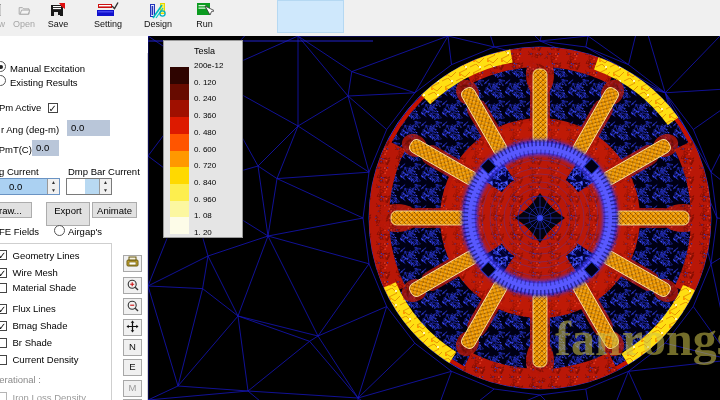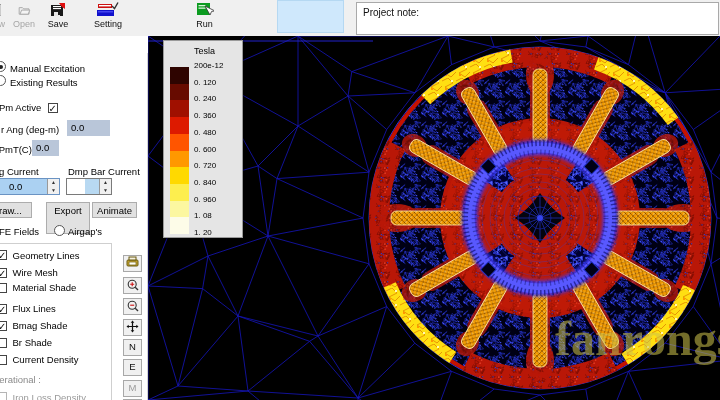--- a/index.html
+++ b/index.html
@@ -58,30 +58,42 @@
     <div class="tb" style="left:88px;width:40px">
       <span class="ic"><svg width="22" height="16" viewBox="0 0 22 16">
           <rect x="1" y="2" width="14" height="4" fill="#cc1111"></rect>
           <rect x="2" y="3" width="12" height="1.4" fill="#fff"></rect>
           <rect x="0" y="8" width="17" height="6" fill="#1111cc"></rect>
           <rect x="1" y="9" width="15" height="1.5" fill="#4444ee"></rect>
           <path d="M15 4L17.5 6.5L21 0.5" stroke="#333" stroke-width="1.4" fill="none"></path>
         </svg></span>
       <span class="lb">Setting</span>
     </div>
+    <div class="tb" style="left:139px;width:38px">
+      <span class="ic"><svg width="18" height="17" viewBox="0 0 18 17">
+          <rect x="1" y="2" width="5" height="13" fill="#2233bb"></rect>
+          <rect x="2" y="3" width="3" height="11" fill="#e8e8ff"></rect>
+          <rect x="2.6" y="4" width="1.6" height="9" fill="#2233bb"></rect>
+          <rect x="11" y="1" width="5" height="11" fill="#e8d800"></rect>
+          <rect x="12" y="2" width="3" height="9" fill="#f8f060"></rect>
+          <path d="M4 16L13 3" stroke="#00bbbb" stroke-width="1.6"></path>
+          <path d="M7 16L14 6" stroke="#00cccc" stroke-width="1.2"></path>
+          <circle cx="13.5" cy="11.5" r="2.6" fill="none" stroke="#00b0c0" stroke-width="1.3"></circle>
+        </svg></span>
+      <span class="lb">Design</span>
+    </div>
     <div class="tb" style="left:190px;width:29px">
       <span class="ic"><svg width="18" height="16" viewBox="0 0 18 16">
           <rect x="1" y="1" width="13" height="12" fill="#0b9b20"></rect>
           <rect x="2.5" y="3" width="7" height="1.3" fill="#d6f5d6"></rect>
           <rect x="2.5" y="5.5" width="7" height="1.3" fill="#d6f5d6"></rect>
           <path d="M9 4l5 9l1.6-3.6L19 9z" fill="#fff" stroke="#333" stroke-width="0.8"></path>
         </svg></span>
       <span class="lb">Run</span>
     </div>
-    <div id="pnote">Project note:</div>
     <div id="viz"><svg width="572" height="364" viewBox="0 0 572 364">
         <defs>
           <pattern id="nm" width="21" height="21" patternUnits="userSpaceOnUse">
             <rect width="21" height="21" fill="#000014"></rect>
             <path d="M1.3 4.3L5.1 1.7L-0.1 6.3Z" fill="none" stroke="#2b3bee" stroke-width="0.45"></path>
             <path d="M14.3 9.0L8.6 8.5L10.3 4.4Z" fill="none" stroke="#2b3bee" stroke-width="0.45"></path>
             <path d="M6.6 12.3L1.3 15.5L2.1 9.3Z" fill="none" stroke="#2b3bee" stroke-width="0.45"></path>
             <path d="M9.5 6.3L8.2 10.8L4.5 5.7Z" fill="none" stroke="#2b3bee" stroke-width="0.45"></path>
             <path d="M16.7 14.7L17.3 19.3L20.5 19.0Z" fill="none" stroke="#2b3bee" stroke-width="0.45"></path>
             <path d="M5.1 12.1L2.5 11.0L3.4 16.7Z" fill="none" stroke="#2b3bee" stroke-width="0.45"></path>
@@ -359,21 +371,21 @@
         <span style="position:absolute;left:16px;top:2px">0.0</span>
         <span class="spinbtns" style="height:8px;top:0">▲</span>
         <span class="spinbtns" style="height:7px;top:8px">▼</span>
       </div>
       <div id="wrap-spin2">
         <span style="position:absolute;left:18px;top:0;width:15px;height:15px;background:#b8d9f2"></span>
         <span class="spinbtns" style="height:8px;top:0">▲</span>
         <span class="spinbtns" style="height:7px;top:8px">▼</span>
       </div>
       <div class="btn" style="left:-18px;top:149px;width:50px;height:16px">Draw...</div>
-      <div class="btn" style="left:46px;top:149px;width:44px;height:32px">Export</div>
+      <div class="btn" style="left:46px;top:149px;width:44px;height:24px">Export</div>
       <div class="btn" style="left:92px;top:149px;width:45px;height:16px">Animate</div>
       <div class="r" style="left:-1px;top:172.5px">FE Fields</div>
       <div class="radio" style="left:54px;top:172px"></div>
       <div class="r" style="left:68px;top:172.5px">Airgap's</div>
       <div style="position:absolute;left:-10px;top:190px;width:122px;height:230px;border:1px solid #cfcfcf"></div>
       <div class="cb" style="left:-3px;top:197px">✓</div>
       <div class="r" style="left:12.5px;top:196.5px">Geometry Lines</div>
       <div class="cb" style="left:-3px;top:214.5px">✓</div>
       <div class="r" style="left:12.5px;top:214.0px">Wire Mesh</div>
       <div class="cb" style="left:-3px;top:229.5px"></div>

